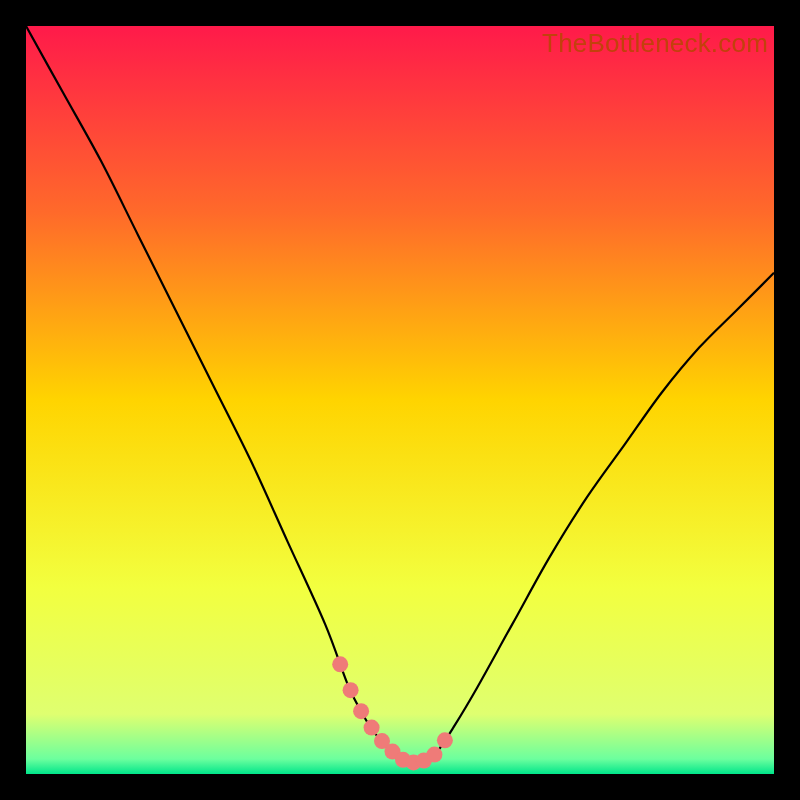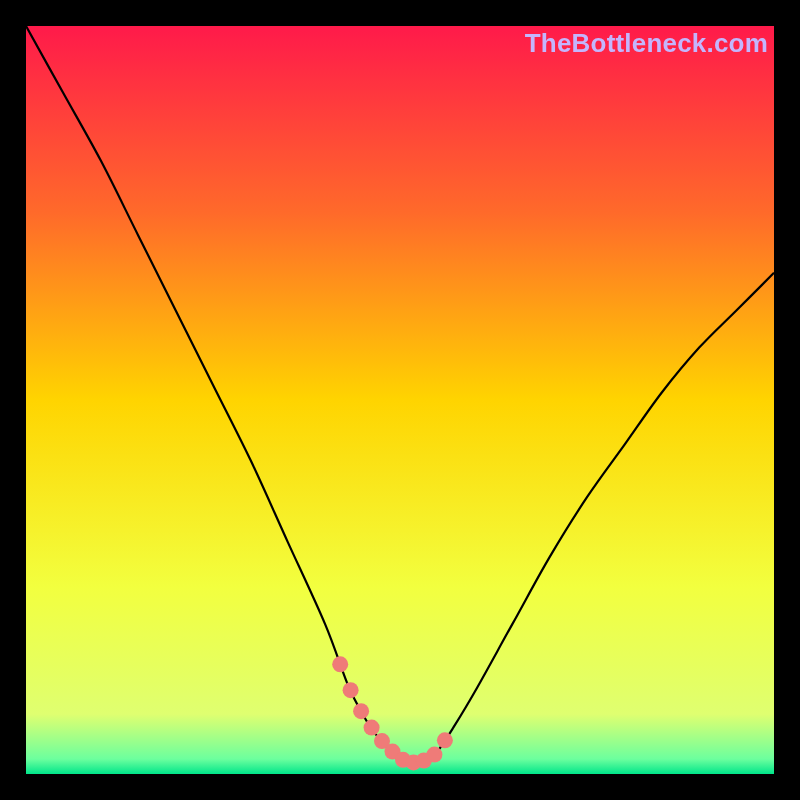--- a/index.html
+++ b/index.html
@@ -21,23 +21,23 @@
     left: 26px;
     top: 26px;
     width: 748px;
     height: 748px;
     overflow: hidden;
   }
   .watermark {
     position: absolute;
     top: 26px;
     right: 26px;
-    color: #c4b5fd;
+    color: #c2410c;
     font-size: 26px;
-    font-weight: 700;
+    font-weight: 400;
     letter-spacing: 0.2px;
     padding: 2px 6px 0 0;
     z-index: 10;
     font-family: Arial, Helvetica, sans-serif;
   }
   svg { display: block; }
 </style>
 </head>
 <body>
 

